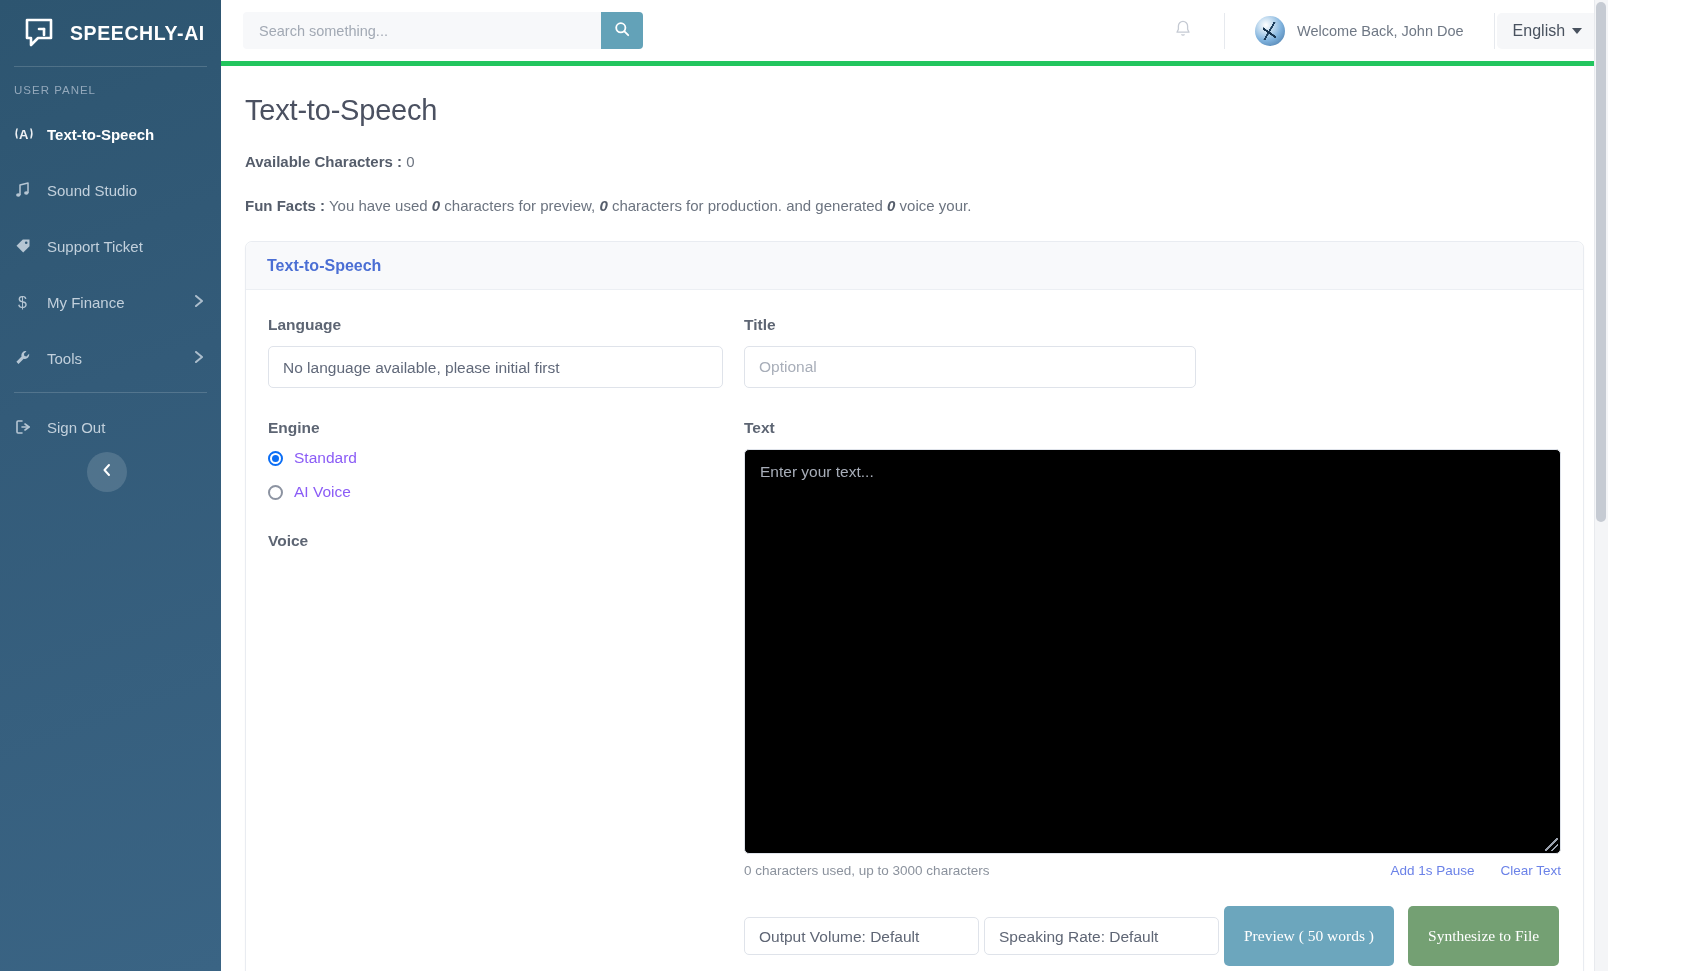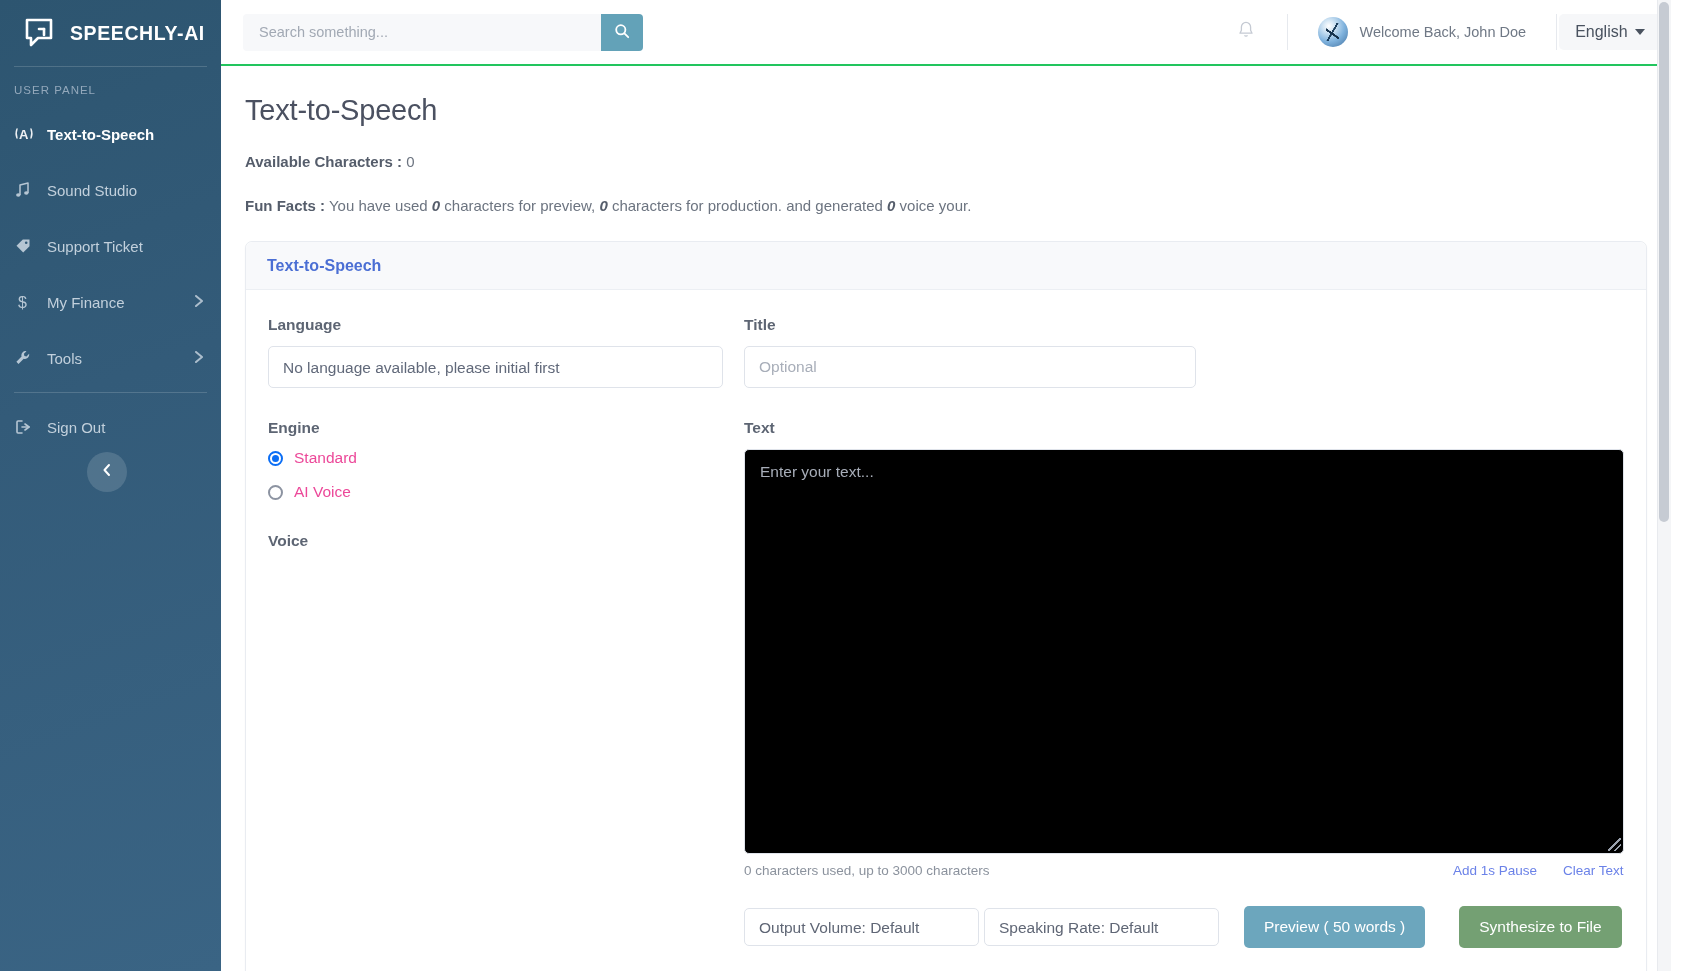--- a/index.html
+++ b/index.html
@@ -94,21 +94,21 @@
     position: relative;
   }
 
   .topbar {
     height: 66px;
     flex: 0 0 66px;
     background: #ffffff;
     display: flex;
     align-items: center;
     padding: 0 10px 0 22px;
-    border-bottom: 2px solid #22c55e;
+    border-bottom: 5px solid #22c55e;
   }
   .searchwrap {
     display: flex;
     height: 37px;
     border-radius: 4px;
     overflow: hidden;
     width: 400px;
   }
   .search-input {
     flex: 1 1 auto;
@@ -282,21 +282,21 @@
     border: 2px solid #8c93a1;
     display: flex; align-items: center; justify-content: center;
     flex: 0 0 15px;
     background: #fff;
   }
   .radio.checked { border-color: #0b6ef5; }
   .radio.checked:after {
     content: ""; width: 7px; height: 7px; border-radius: 50%;
     background: #0b6ef5;
   }
-  .radio-label { font-size: 15.5px; color: #ec4899; }
+  .radio-label { font-size: 15.5px; color: #8b5cf6; }
 
   .textarea {
     width: 100%;
     height: 405px;
     border: 1px solid #dfe3ea;
     border-radius: 5px;
     padding: 13px 15px;
     font-size: 15.5px;
     color: #61697a;
     font-family: "Liberation Sans", sans-serif;
@@ -350,25 +350,24 @@
     outline: none;
     appearance: none;
     -webkit-appearance: none;
   }
   .btn-group { margin-left: auto; display: flex; gap: 14px; padding-right: 2px; }
   .btn {
     border: none;
     border-radius: 5px;
     color: #ffffff;
     font-size: 15.5px;
-    padding: 12px 20px;
-    cursor: pointer;
-    font-family: Liberation Sans, sans-serif;
+    padding: 21px 20px;
+    cursor: pointer;
+    font-family: Liberation Serif, serif;
     white-space: nowrap;
-    margin-left: 20px;
   }
   .btn-preview { background: #6ca6bd; }
   .btn-synth { background: #74a073; }
 
   .scroll-track {
     position: absolute;
     right: 0; top: 0;
     width: 14px; height: 971px;
     background: #f4f5f7;
     border-left: 1px solid #e8eaee;

